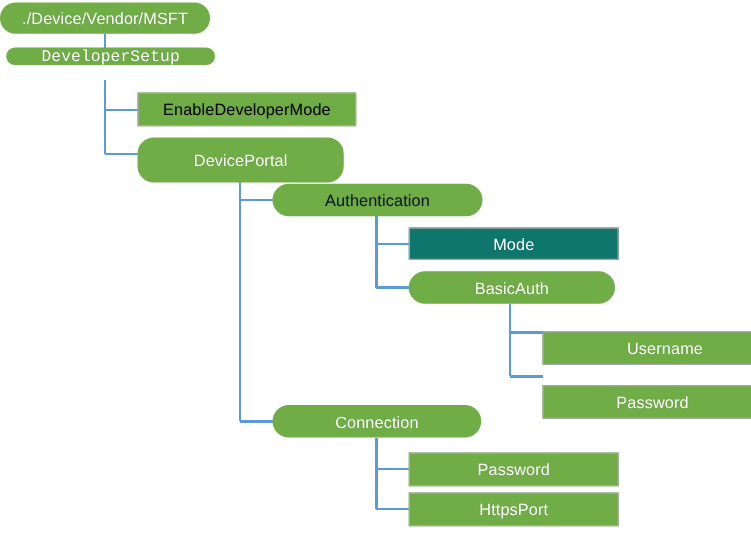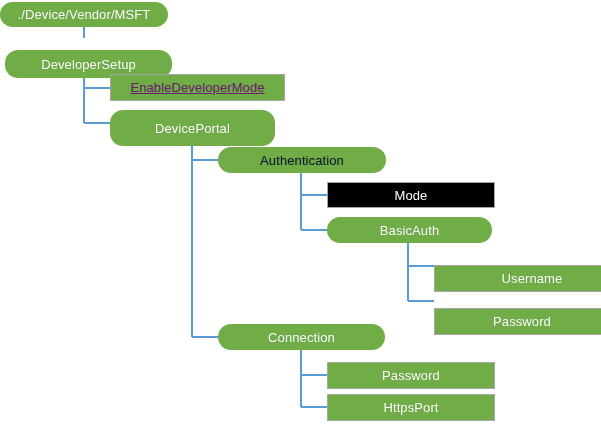--- a/index.html
+++ b/index.html
@@ -84,33 +84,33 @@
       <line x1="301" y1="350" x2="301" y2="407" stroke="#5B9BD5" stroke-width="2" shape-rendering="crispEdges"></line>
       <g></g>
       <line x1="301" y1="375" x2="327" y2="375" stroke="#5B9BD5" stroke-width="2" shape-rendering="crispEdges"></line>
       <g></g>
       <line x1="301" y1="407" x2="327" y2="407" stroke="#5B9BD5" stroke-width="2" shape-rendering="crispEdges"></line>
     </svg>
   <div id="nodes-layer">
       <div class="node pill" style="left: 0px; top: 2px; width: 168px; height: 25px; background: rgb(112, 173, 71); color: rgb(255, 255, 255); border-radius: 12.5px;">
         <span class="node-label">./Device/Vendor/MSFT</span>
       </div>
-      <div class="node pill" style="left: 5px; top: 50px; width: 167px; height: 28px; background: rgb(112, 173, 71); color: rgb(255, 255, 255); border-radius: 13px;">
+      <div class="node pill" style="left: 5px; top: 38px; width: 167px; height: 14px; background: rgb(112, 173, 71); color: rgb(255, 255, 255); border-radius: 13px; font-family: Liberation Mono, monospace;">
         <span class="node-label">DeveloperSetup</span>
       </div>
-      <div class="node rect" style="left: 110px; top: 74px; width: 175px; height: 27px; background: rgb(112, 173, 71); color: #701a75; border-color: rgb(166, 166, 166); text-decoration: underline;">
+      <div class="node rect" style="left: 110px; top: 74px; width: 175px; height: 27px; background: rgb(112, 173, 71); color: #000000; border-color: rgb(166, 166, 166);">
         <span class="node-label">EnableDeveloperMode</span>
       </div>
       <div class="node pill" style="left: 110px; top: 110px; width: 165px; height: 36px; background: rgb(112, 173, 71); color: rgb(255, 255, 255); border-radius: 13px;">
         <span class="node-label">DevicePortal</span>
       </div>
       <div class="node pill" style="left: 218px; top: 147px; width: 168px; height: 26px; background: rgb(112, 173, 71); color: #0f172a; border-radius: 13px;">
         <span class="node-label">Authentication</span>
       </div>
-      <div class="node rect" style="left: 327px; top: 182px; width: 168px; height: 26px; background: #000000; color: rgb(255, 255, 255); border-color: rgb(166, 166, 166);">
+      <div class="node rect" style="left: 327px; top: 182px; width: 168px; height: 26px; background: #0f766e; color: rgb(255, 255, 255); border-color: rgb(166, 166, 166);">
         <span class="node-label">Mode</span>
       </div>
       <div class="node pill" style="left: 327px; top: 217px; width: 165px; height: 26px; background: rgb(112, 173, 71); color: rgb(255, 255, 255); border-radius: 13px;">
         <span class="node-label">BasicAuth</span>
       </div>
       <div class="node rect" style="left: 434px; top: 253px; width: 196px; height: 27px; background: rgb(112, 173, 71); color: rgb(255, 255, 255); border-color: rgb(166, 166, 166); margin-top: 12px;">
         <span class="node-label">Username</span>
       </div>
       <div class="node rect" style="left: 434px; top: 288px; width: 176px; height: 27px; background: rgb(112, 173, 71); color: rgb(255, 255, 255); border-color: rgb(166, 166, 166); margin-top: 20px;">
         <span class="node-label">Password</span>

